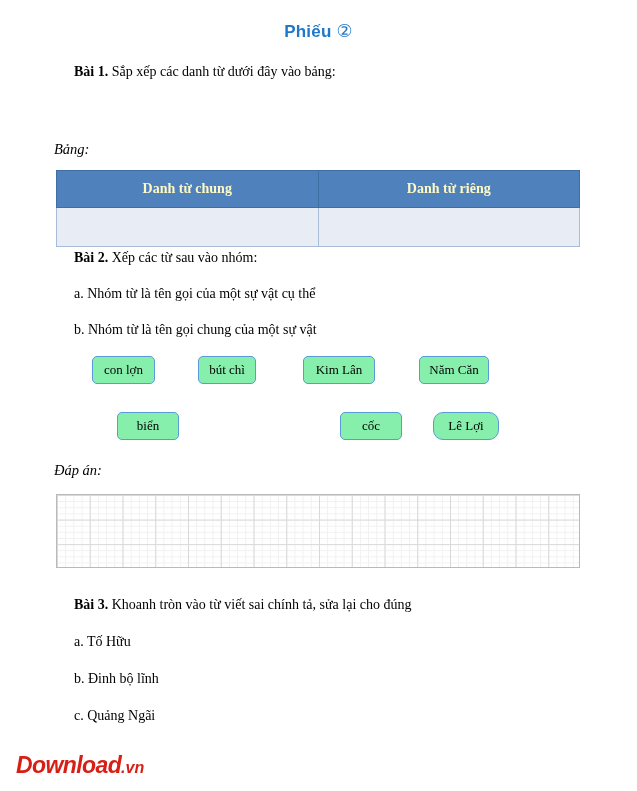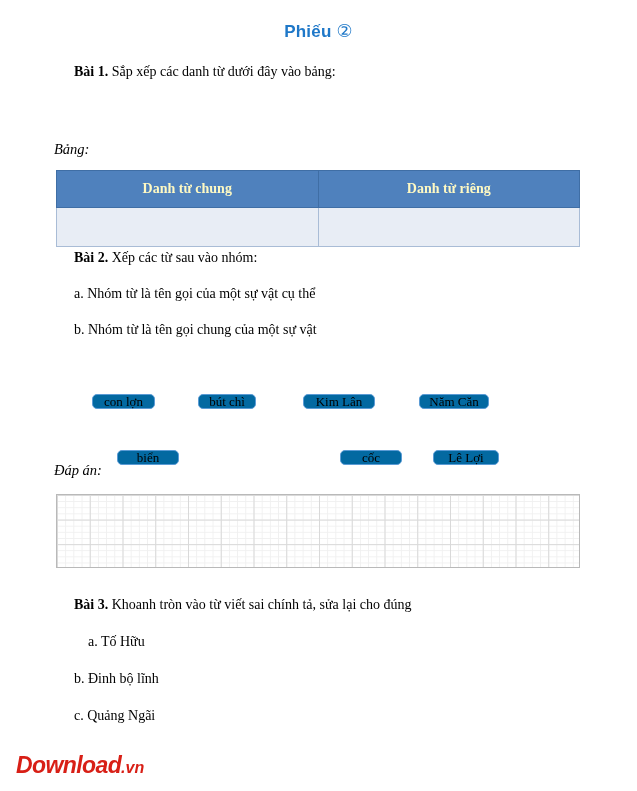--- a/index.html
+++ b/index.html
@@ -98,31 +98,30 @@
   }
   .tbl td {
     background: #e8edf5;
     height: 36px;
     border: 1px solid #a9bcd6;
   }
 
   
   .chip {
     position: absolute;
-    background: #0369a1;
+    background: #86efac;
     border: 1.3px solid #5b9bd5;
     border-radius: 5px;
     box-sizing: border-box;
     display: flex;
     align-items: center;
     justify-content: center;
     font-family: "Liberation Serif", serif;
     font-size: 13px;
-    height: 15px;
-    margin-top: 38px;
+    height: 28px;
   }
 
   
   .gridpaper {
     position: absolute;
     left: 56px;
     top: 494px;
     width: 524px;
     height: 74px;
     box-sizing: border-box;
@@ -222,32 +221,32 @@
   <div class="chip" style="left:419px; top:356px; width:70px;">
     <span>Năm Căn</span>
   </div>
 
   <div class="chip" style="left:117px; top:412px; width:62px;">
     <span>biển</span>
   </div>
   <div class="chip" style="left:340px; top:412px; width:62px;">
     <span>cốc</span>
   </div>
-  <div class="chip" style="left:433px; top:412px; width:66px;">
+  <div class="chip" style="left:433px; top:412px; width:66px;border-radius:10px;">
     <span>Lê Lợi</span>
   </div>
 
   <div class="italic-label" style="left:54px; top:462px;">Đáp án:</div>
 
   <div class="gridpaper"></div>
 
   <div class="q-line" style="left:54px; top:596px;">
     <b>Bài 3.</b><span> Khoanh tròn vào từ viết sai chính tả, sửa lại cho đúng</span>
   </div>
-  <div class="q-line" style="left:68px; top:633px;text-align:right;">a. Tố Hữu</div>
+  <div class="q-line" style="left:54px; top:633px;text-align:right;">a. Tố Hữu</div>
   <div class="q-line" style="left:54px; top:670px;">b. Đinh bộ lĩnh</div>
   <div class="q-line" style="left:54px; top:707px;">c. Quảng Ngãi</div>
 
   <div class="footer-logo">
     <span>Download</span><span class="vn">.vn</span>
   </div>
 
 </div>
 
 </body></html>

